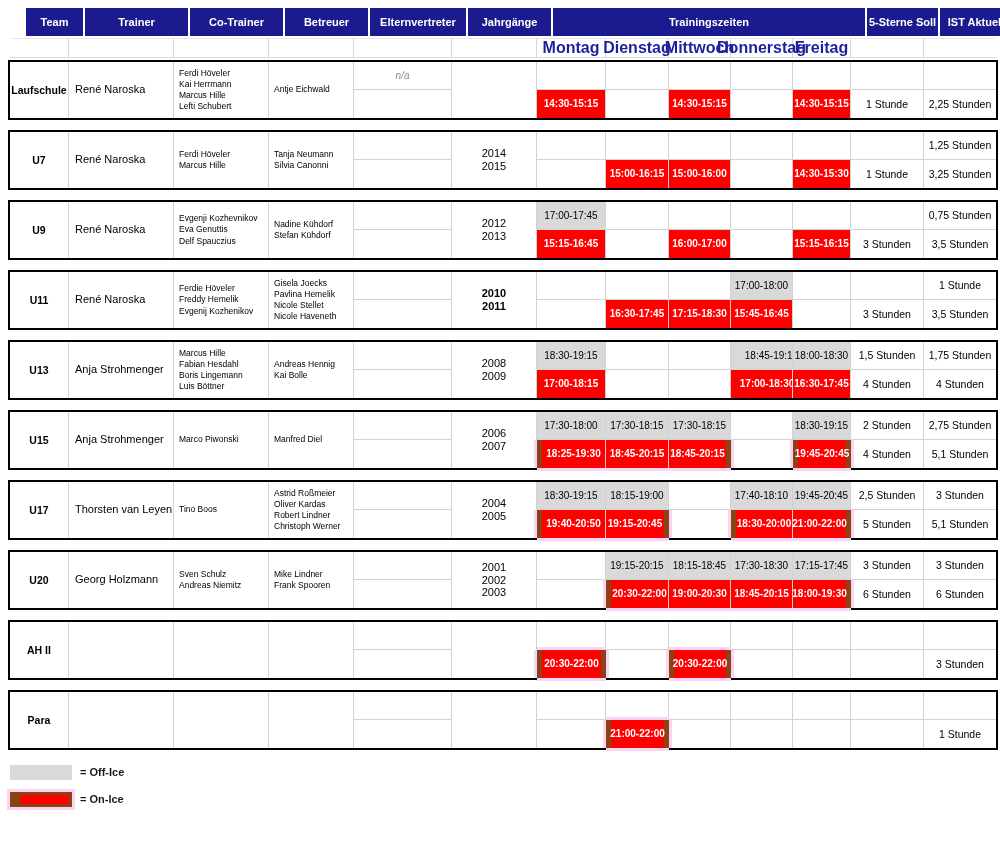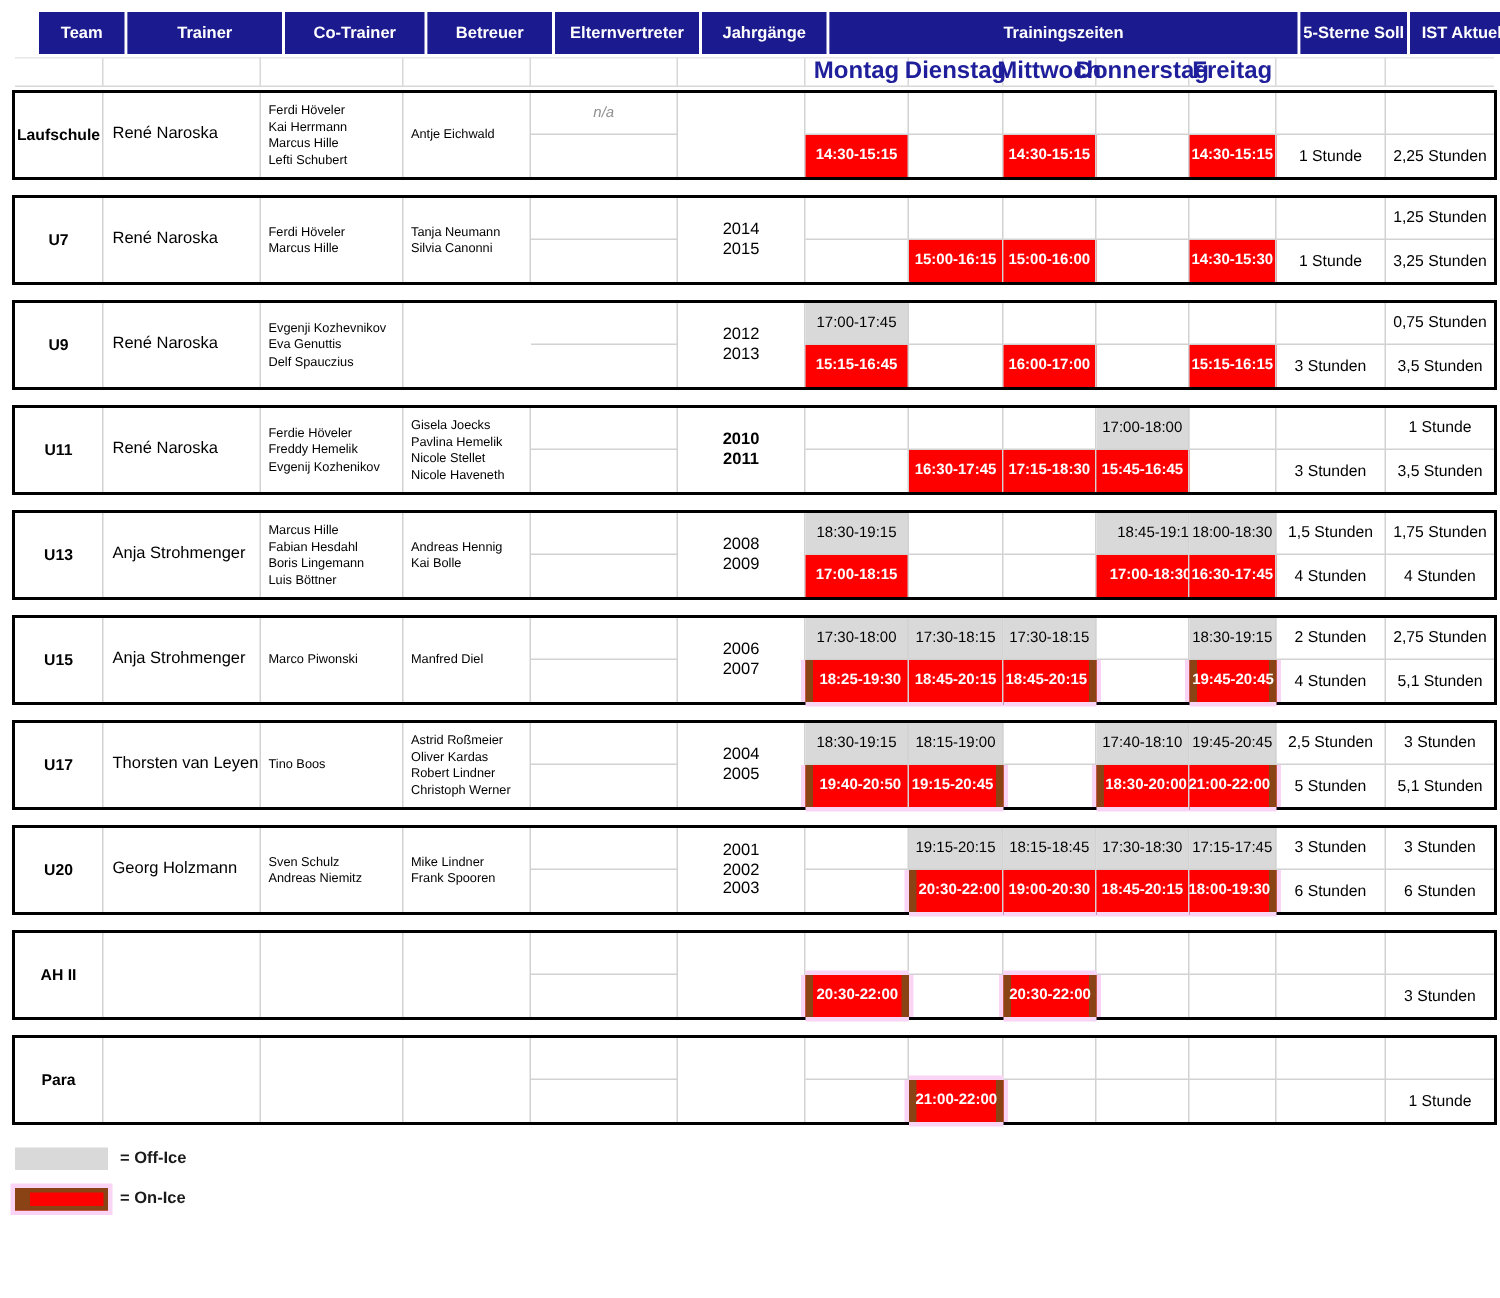--- a/index.html
+++ b/index.html
@@ -145,20 +145,22 @@
         <div class="c hours" style="grid-area: 2 / 12 / 3;">1 Stunde</div>
         <div class="c hours rb lastcol" style="grid-area: 1 / 13 / 2;">1,25 Stunden</div>
         <div class="c hours lastcol" style="grid-area: 2 / 13 / 3;">3,25 Stunden</div>
       </div>
       <div class="grid block">
         <div class="c team" style="grid-area: 1 / 1 / 3;">U9</div>
         <div class="c trainer" style="grid-area: 1 / 2 / 3;">René Naroska</div>
         <div class="c small" style="grid-area: 1 / 3 / 3;">Evgenji Kozhevnikov
 Eva Genuttis
 Delf Spauczius</div>
+        <div class="c small" style="grid-area: 1 / 4 / 3;">Nadine Kühdorf
+Stefan Kühdorf</div>
         <div class="c rb" style="grid-area: 1 / 5 / 2;"></div>
         <div class="c " style="grid-area: 2 / 5 / 3;"></div>
         <div class="c years" style="grid-area: 1 / 6 / 3;">2012
 2013</div>
         <div class="c time rb office" style="grid-area: 1 / 7 / 2;">17:00-17:45</div>
         <div class="c time onice" style="grid-area: 2 / 7 / 3;">15:15-16:45</div>
         <div class="c time rb" style="grid-area: 1 / 8 / 2;"></div>
         <div class="c time" style="grid-area: 2 / 8 / 3;"></div>
         <div class="c time rb" style="grid-area: 1 / 9 / 2;"></div>
         <div class="c time onice" style="grid-area: 2 / 9 / 3;">16:00-17:00</div>

